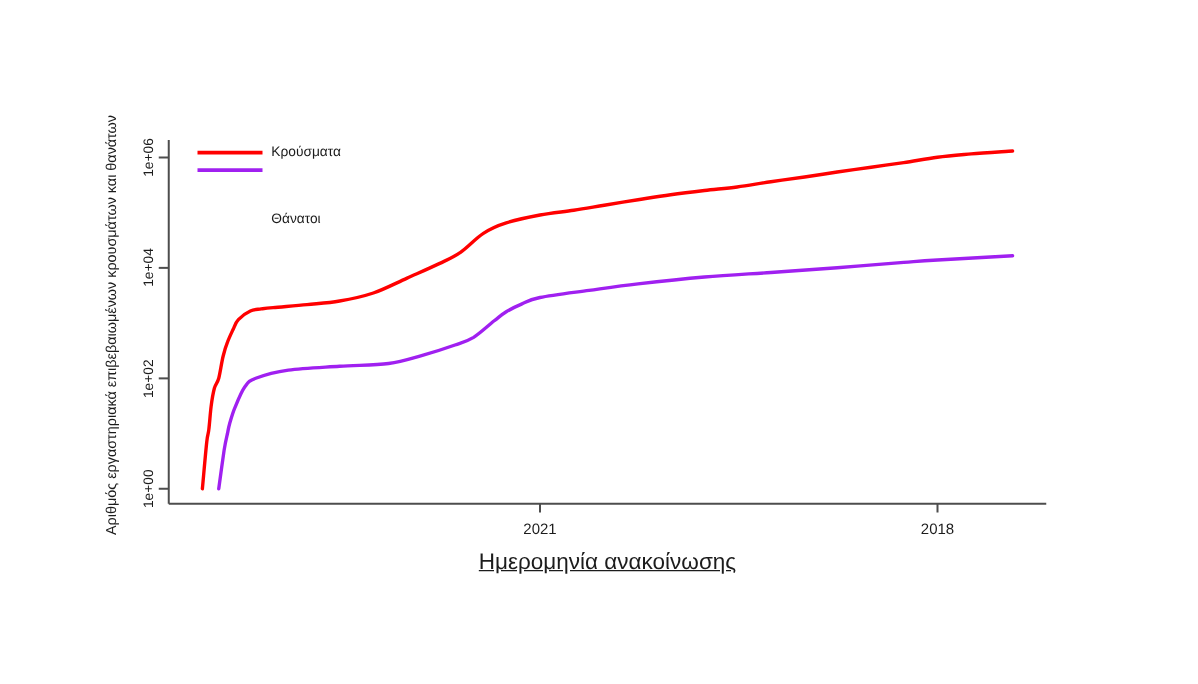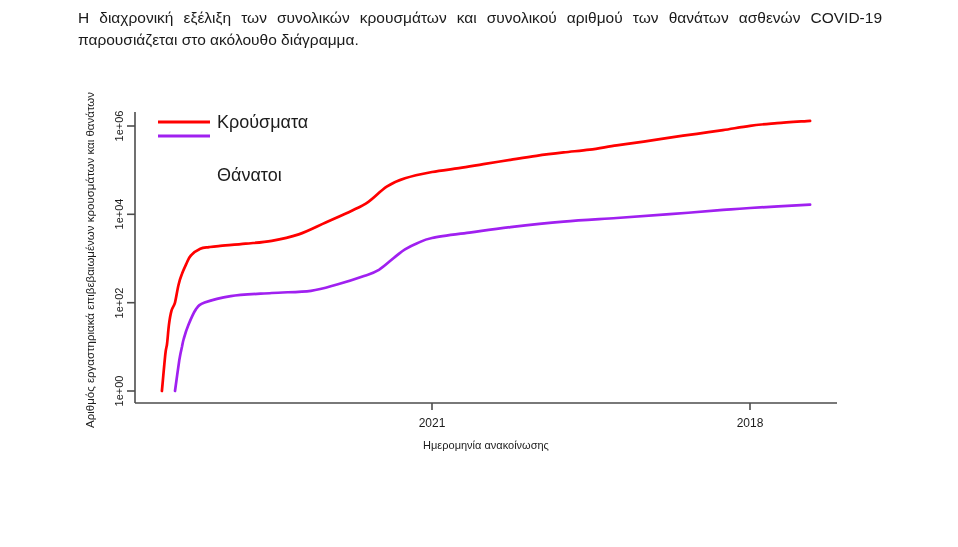--- a/index.html
+++ b/index.html
@@ -12,33 +12,29 @@
   .intro .l2{text-align:left;}
   .chart-title{
     position:absolute;left:135px;top:68px;width:724px;text-align:center;
     font-size:13.5px;font-weight:bold;color:#000;
   }
   .plot-svg{position:absolute;left:0;top:0;width:958px;height:547px;pointer-events:none;}
   .lbl{position:absolute;white-space:nowrap;color:#1c1c1c;}
   .ytick-lbl{font-size:11px;transform:translate(-50%,-50%) rotate(-90deg);}
   .xtick-lbl{font-size:12px;transform:translateX(-50%);}
   .yaxis-title{font-size:11.5px;transform:translate(-50%,-50%) rotate(-90deg);}
-  .xaxis-title{font-size:11px;transform:translateX(-50%);}
-  .legend-lbl{font-size:18px;transform:translateY(-50%);}
+  .xaxis-title{font-size:18px;transform:translateX(-50%);text-decoration:underline;}
+  .legend-lbl{font-size:11px;transform:translateY(-50%);}
   .footnote{position:absolute;left:78px;top:476px;font-size:15.5px;}
 </style>
 </head>
 <body>
 
 <div class="page">
 
-  <div class="intro">
-    <div class="l1">Η διαχρονική εξέλιξη των συνολικών κρουσμάτων και συνολικού αριθμού των θανάτων ασθενών COVID-19</div>
-    <div class="l2">παρουσιάζεται στο ακόλουθο διάγραμμα.</div>
-  </div>
 
 
   <svg class="plot-svg" viewBox="0 0 958 547" xmlns="http://www.w3.org/2000/svg">
 
     <line x1="135" y1="112" x2="135" y2="403" stroke="#4d4d4d" stroke-width="1.6"></line>
     <line x1="135" y1="403" x2="837" y2="403" stroke="#4d4d4d" stroke-width="1.6"></line>
 
     <line x1="127" y1="126" x2="135" y2="126" stroke="#4d4d4d" stroke-width="1.6"></line>
     <line x1="127" y1="214.3" x2="135" y2="214.3" stroke="#4d4d4d" stroke-width="1.6"></line>
     <line x1="127" y1="302.7" x2="135" y2="302.7" stroke="#4d4d4d" stroke-width="1.6"></line>

